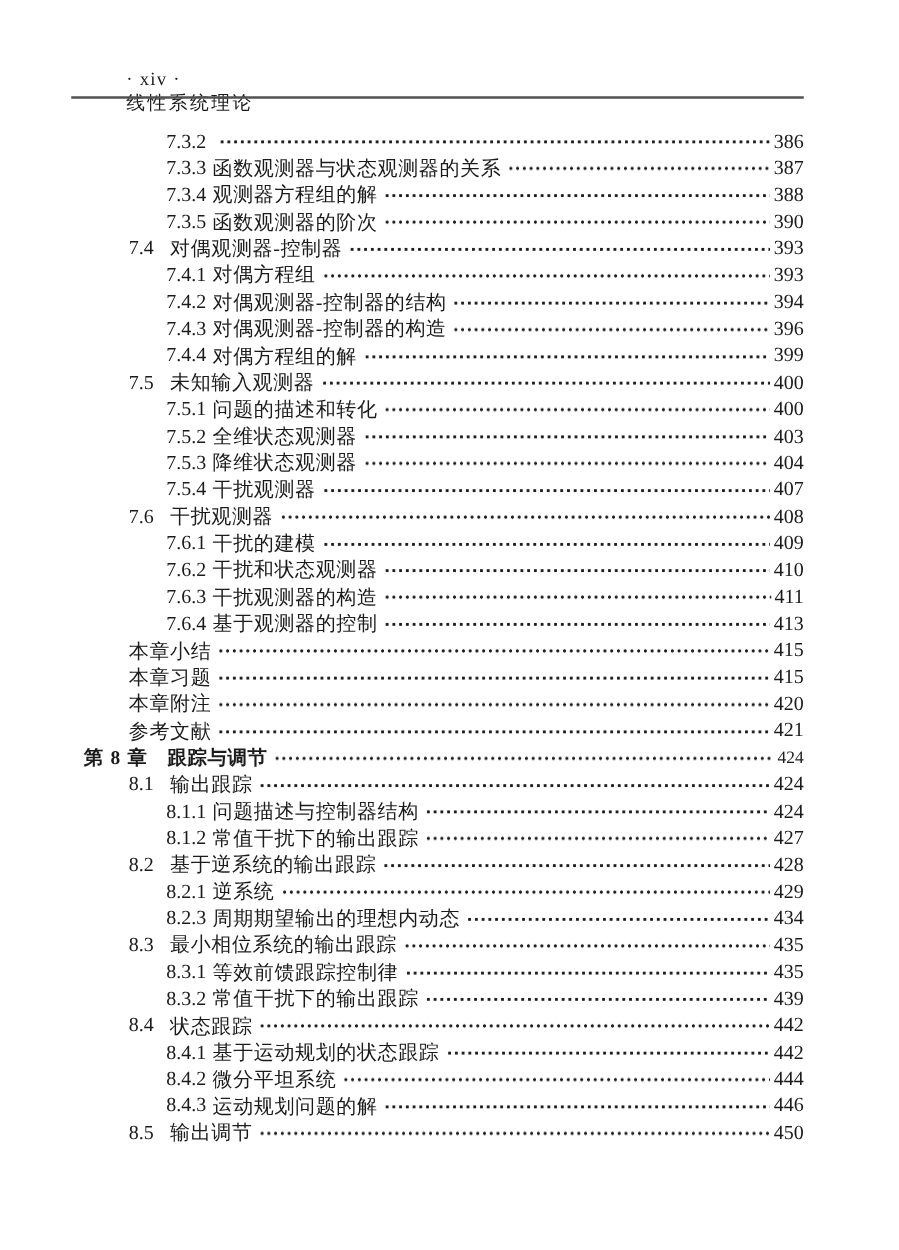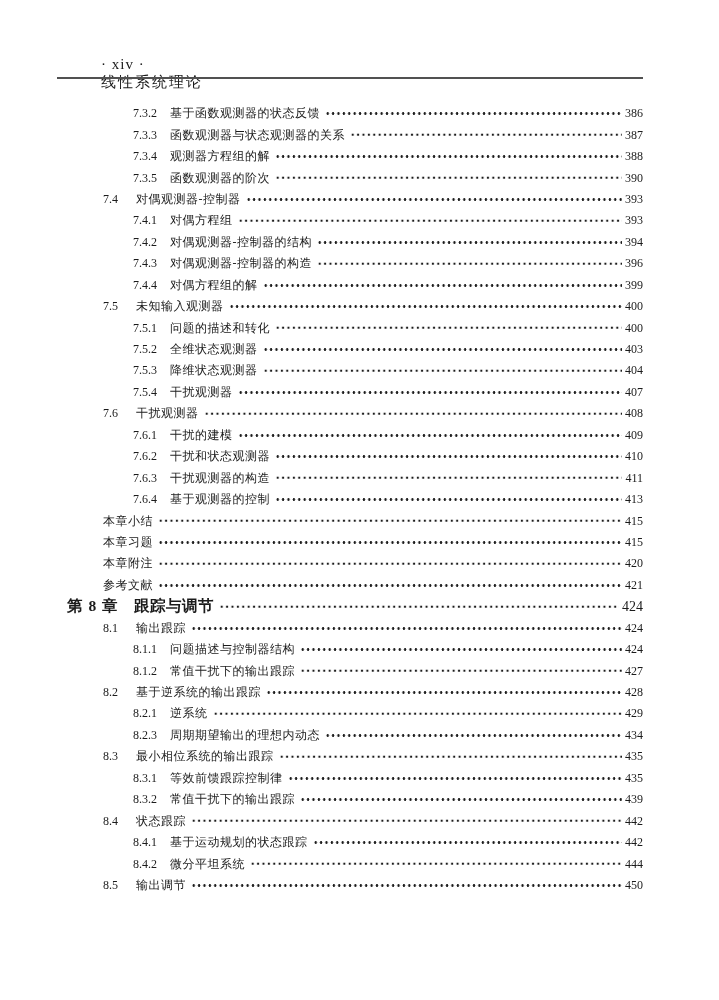--- a/index.html
+++ b/index.html
@@ -46,21 +46,21 @@
   .toc {
     position: absolute;
     left: 57px;
     right: 76px;
     top: 103px;
   }
   .row {
     display: flex;
     align-items: center;
     height: 21.45px;
-    font-size: 12px;
+    font-size: 16px;
     white-space: nowrap;
   }
   .row .num {
     flex: 0 0 auto;
     box-sizing: border-box;
   }
   .row .title {
     flex: 0 0 auto;
     letter-spacing: 0.5px;
   }
@@ -91,21 +91,20 @@
 
 <div class="page">
   <div class="header">
     <span class="folio">· xiv ·</span>
     <span class="booktitle">线性系统理论</span>
   </div>
   <div class="rule"></div>
   <div class="toc">
       <div class="row sub">
         <span class="num">7.3.2</span>
-        <span class="title">基于函数观测器的状态反馈</span>
         <span class="leader"></span>
         <span class="pg">386</span>
       </div>
       <div class="row sub">
         <span class="num">7.3.3</span>
         <span class="title">函数观测器与状态观测器的关系</span>
         <span class="leader"></span>
         <span class="pg">387</span>
       </div>
       <div class="row sub">
@@ -300,20 +299,26 @@
         <span class="num">8.4.1</span>
         <span class="title">基于运动规划的状态跟踪</span>
         <span class="leader"></span>
         <span class="pg">442</span>
       </div>
       <div class="row sub">
         <span class="num">8.4.2</span>
         <span class="title">微分平坦系统</span>
         <span class="leader"></span>
         <span class="pg">444</span>
+      </div>
+      <div class="row sub">
+        <span class="num">8.4.3</span>
+        <span class="title">运动规划问题的解</span>
+        <span class="leader"></span>
+        <span class="pg">446</span>
       </div>
       <div class="row sec">
         <span class="num">8.5</span>
         <span class="title">输出调节</span>
         <span class="leader"></span>
         <span class="pg">450</span>
       </div>
     </div>
 </div>
 

